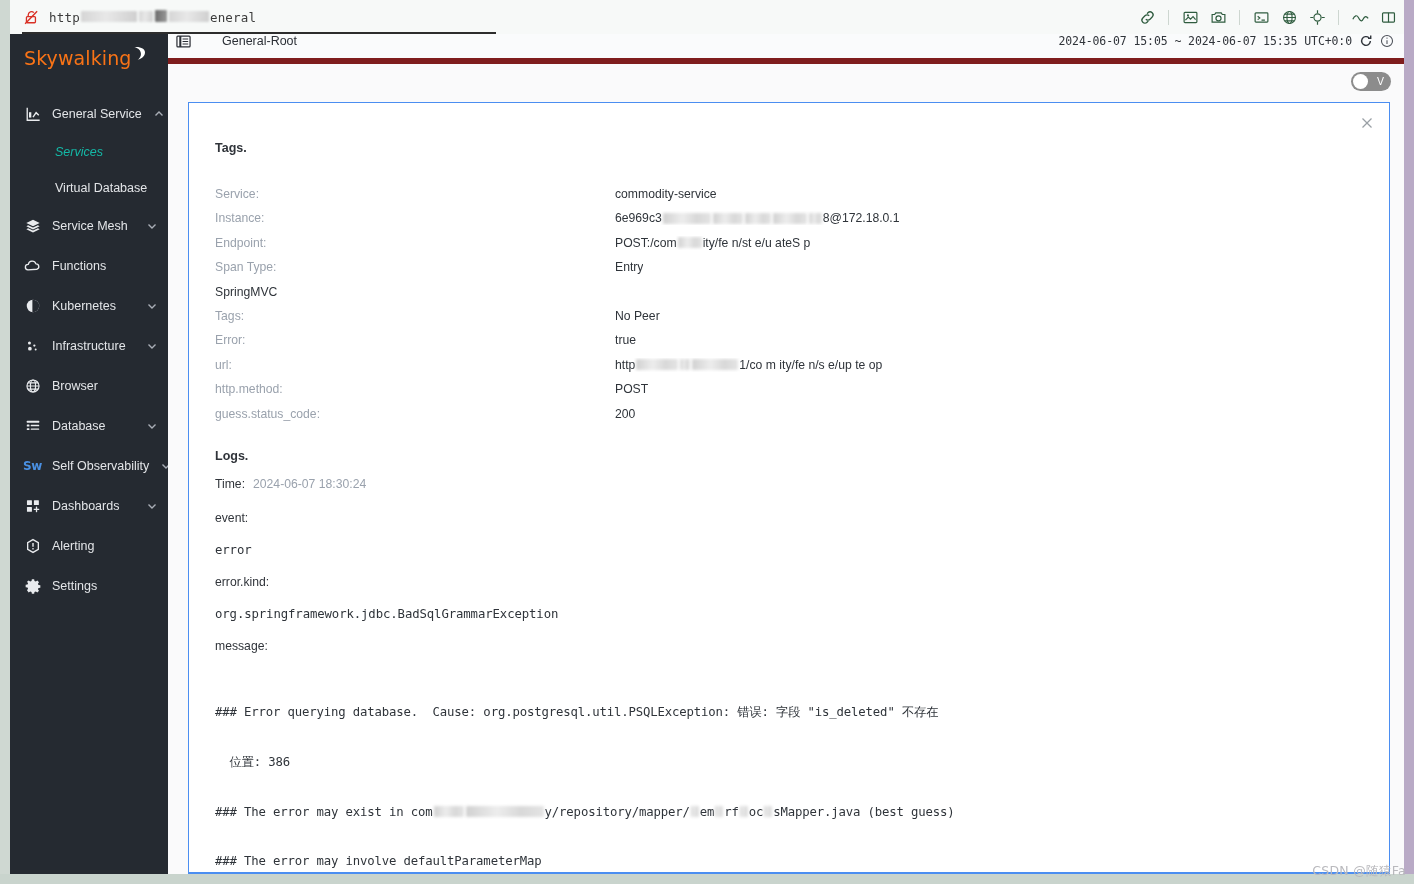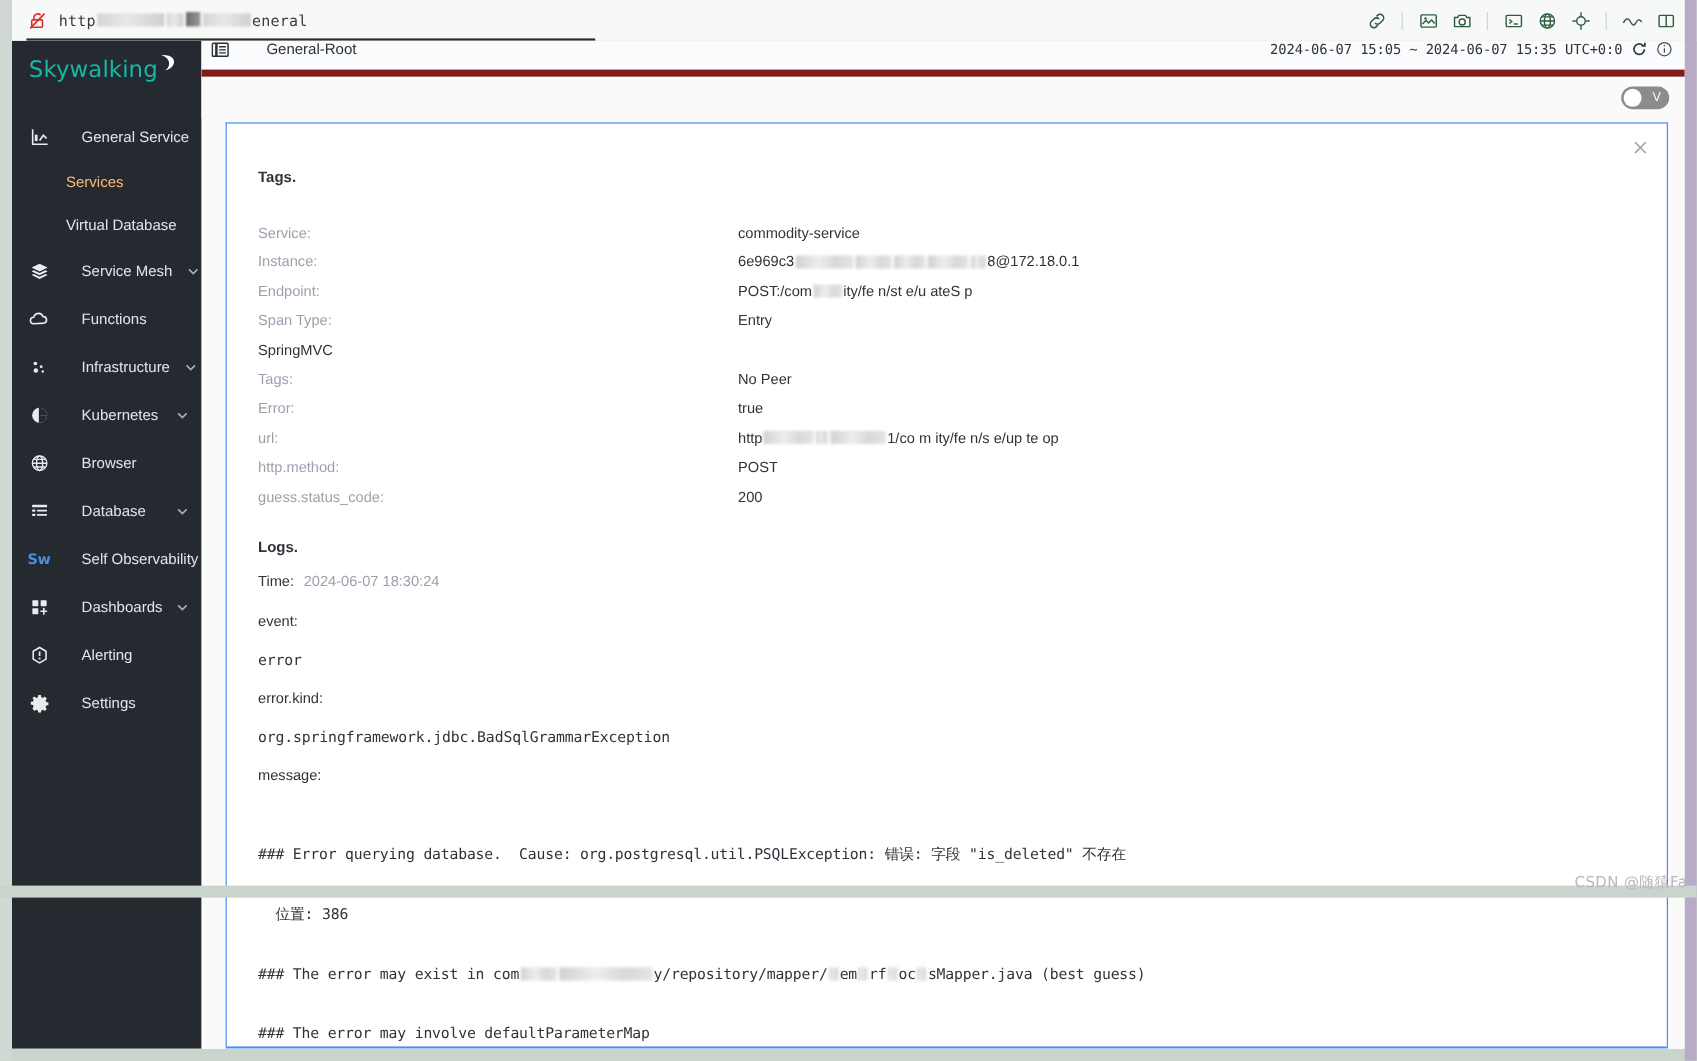--- a/index.html
+++ b/index.html
@@ -3,21 +3,21 @@
 <meta charset="utf-8">
 <title>SkyWalking — General-Root</title>
 <style>
   * { box-sizing: border-box; margin: 0; padding: 0; }
   html, body {
     width: 1414px; height: 884px;
     font-family: "Liberation Sans", sans-serif;
     background: #c9d4cd;
     overflow: hidden;
   }
-  #root { position: relative; width: 1414px; height: 748px; }
+  #root { position: relative; width: 1414px; height: 884px; }
 
   
   .browser-chrome {
     position: absolute; left: 0; top: 0; width: 1414px; height: 34px;
     background: #f7f9f8;
     display: flex; align-items: center;
   }
   .chrome-left { display: flex; align-items: center; padding-left: 24px; gap: 10px; flex: 1; }
   .no-sec-icon { width: 15px; height: 15px; position: relative; flex: 0 0 auto; }
   .no-sec-icon svg { display: block; }
@@ -44,39 +44,39 @@
     background: #ffffff; overflow: hidden;
   }
 
   
   .sidebar {
     position: absolute; left: 0; top: 0; width: 158px; height: 840px;
     background: #252a31;
   }
   .brand { height: 48px; display: flex; align-items: center; padding-left: 14px; }
   .brand-text {
-    color: #14b8a6; font-size: 19px; font-weight: 400; letter-spacing: .1px;
+    color: #f97316; font-size: 19px; font-weight: 400; letter-spacing: .1px;
     font-family: "DejaVu Sans", sans-serif;
   }
   .brand-moon { margin-left: 1px; position: relative; top: -3px; }
 
   .nav { margin-top: 12px; }
   .nav-item {
     display: flex; align-items: center; height: 40px;
     padding-left: 14px; padding-right: 10px; gap: 11px;
     color: #e3e5e8; font-size: 12.5px; cursor: pointer; user-select: none;
   }
   .nav-ico { width: 17px; height: 17px; flex: 0 0 17px; display: flex; align-items: center; justify-content: center; color: #e9ebee; text-align: center; }
-  .nav-label { flex: 1; white-space: nowrap; margin-left: 16px; }
+  .nav-label { flex: 1; white-space: nowrap; }
   .nav-caret { width: 12px; height: 12px; color: #a9aeb6; flex: 0 0 12px; }
   .nav-sub {
     display: flex; align-items: center; height: 36px;
     padding-left: 45px; font-size: 12.5px; color: #e3e5e8; cursor: pointer;
   }
-  .nav-sub.active { color: #fdba74; }
+  .nav-sub.active { color: #14b8a6; font-style: italic; }
   .sw-logo { font-size: 12px; font-weight: 700; color: #4a90e2; font-family: "DejaVu Sans", sans-serif; letter-spacing: -.3px; }
 
   
   .main { position: absolute; left: 158px; top: 0; right: 0; height: 840px; background: #fafafb; }
 
   .topbar {
     height: 30px; background: #fafbfc; border-bottom: 6px solid #7f1d1d;
     display: flex; align-items: flex-start; padding: 0 10px 0 8px; gap: 20px;
   }
   .crumb-ico { width: 16px; height: 16px; color: #2b2f36; margin-right: 10px; flex: 0 0 16px; }
@@ -281,45 +281,45 @@
           <span class="nav-ico">
             <svg viewBox="0 0 18 18" width="17" height="17" fill="none" stroke="#e9ebee" stroke-width="1.4">
               <path d="M4.2 12.5a2.9 2.9 0 0 1 .3-5.8 4.2 4.2 0 0 1 8.1-.5 2.9 2.9 0 0 1 .9 5.7z" stroke-linejoin="round"></path>
             </svg>
           </span>
           <span class="nav-label">Functions</span>
         </div>
 
         <div class="nav-item">
           <span class="nav-ico">
+            <svg viewBox="0 0 18 18" width="16" height="16">
+              <circle cx="9" cy="9" r="7" fill="#e9ebee"></circle>
+              <path d="M9 9V2a7 7 0 0 1 7 7z" fill="#252a31"></path>
+              <path d="M9 9h7a7 7 0 0 1-7 7z" fill="#252a31"></path>
+              <rect x="8.3" y="2" width="1.4" height="14" fill="#252a31"></rect>
+            </svg>
+          </span>
+          <span class="nav-label">Kubernetes</span>
+          <span class="nav-caret">
+            <svg viewBox="0 0 12 12" width="12" height="12" fill="none" stroke="#a9aeb6" stroke-width="1.4">
+                <path d="M2.5 4.5L6 8l3.5-3.5"></path>
+              </svg>
+          </span>
+        </div>
+
+        <div class="nav-item">
+          <span class="nav-ico">
             <svg viewBox="0 0 18 18" width="16" height="16" fill="#e9ebee">
               <circle cx="5" cy="5.5" r="1.7"></circle>
               <circle cx="10.5" cy="8.5" r="1.3"></circle>
               <circle cx="5.5" cy="12" r="2.1"></circle>
               <circle cx="12" cy="13" r="1.1"></circle>
             </svg>
           </span>
           <span class="nav-label">Infrastructure</span>
-          <span class="nav-caret">
-            <svg viewBox="0 0 12 12" width="12" height="12" fill="none" stroke="#a9aeb6" stroke-width="1.4">
-                <path d="M2.5 4.5L6 8l3.5-3.5"></path>
-              </svg>
-          </span>
-        </div>
-
-        <div class="nav-item">
-          <span class="nav-ico">
-            <svg viewBox="0 0 18 18" width="16" height="16">
-              <circle cx="9" cy="9" r="7" fill="#e9ebee"></circle>
-              <path d="M9 9V2a7 7 0 0 1 7 7z" fill="#252a31"></path>
-              <path d="M9 9h7a7 7 0 0 1-7 7z" fill="#252a31"></path>
-              <rect x="8.3" y="2" width="1.4" height="14" fill="#252a31"></rect>
-            </svg>
-          </span>
-          <span class="nav-label">Kubernetes</span>
           <span class="nav-caret">
             <svg viewBox="0 0 12 12" width="12" height="12" fill="none" stroke="#a9aeb6" stroke-width="1.4">
                 <path d="M2.5 4.5L6 8l3.5-3.5"></path>
               </svg>
           </span>
         </div>
 
         <div class="nav-item">
           <span class="nav-ico">
             <svg viewBox="0 0 18 18" width="16" height="16" fill="none" stroke="#e9ebee" stroke-width="1.3">

